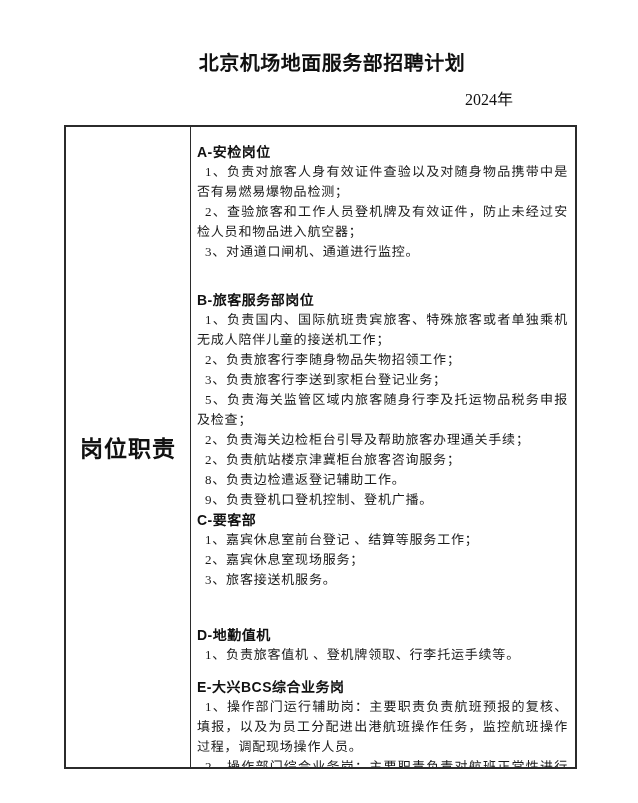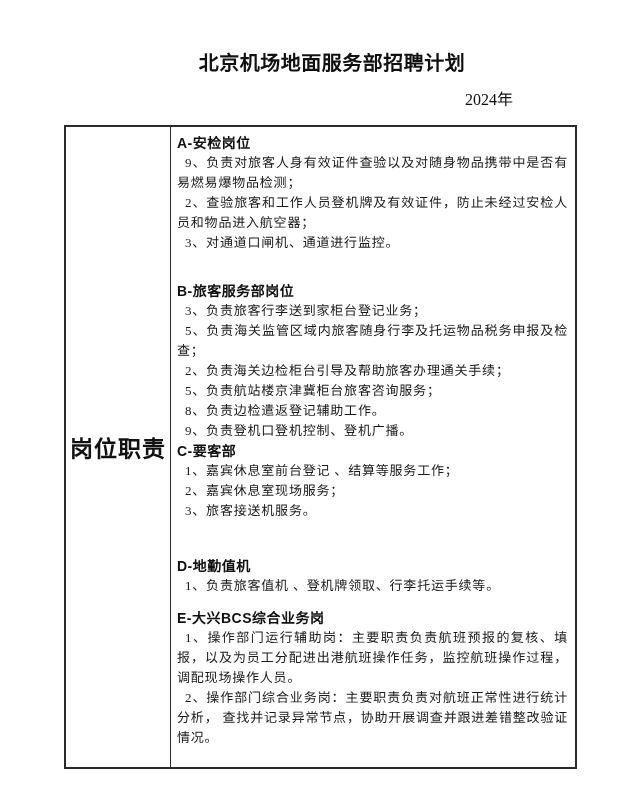--- a/index.html
+++ b/index.html
@@ -41,40 +41,40 @@
     left: 64px;
     top: 125px;
     width: 513px;
     height: 644px;
     box-sizing: border-box;
     border: 2px solid #2b2b2b;
     display: flex;
     background: #fff;
   }
   .row-header {
-    width: 105px;
+    width: 125px;
     box-sizing: border-box;
     border-right: 1px solid #2b2b2b;
     display: flex;
     align-items: center;
     justify-content: center;
     flex: none;
   }
   .row-header span {
     font-family: "Liberation Sans", sans-serif;
     font-weight: bold;
     font-size: 23px;
     letter-spacing: 1px;
     color: #111;
     white-space: nowrap;
   }
   .content-cell {
     flex: 1;
     box-sizing: border-box;
-    padding: 6px 7px 0 6px;
+    padding: 15px 7px 0 6px;
     overflow: hidden;
   }
   .duty-section { margin: 0; }
   .sec-head {
     margin: 0;
     font-family: "Liberation Sans", sans-serif;
     font-weight: bold;
     font-size: 14px;
     line-height: 20px;
     letter-spacing: 0.5px;
@@ -106,31 +106,33 @@
 <div class="duty-table">
 
   <div class="row-header">
     <span>岗位职责</span>
   </div>
 
   <div class="content-cell">
 
     <section class="duty-section">
       <h2 class="sec-head">A-安检岗位</h2>
-      <p class="item">9、负责对旅客人身有效证件查验以及对随身物品携带中是否有易燃易爆物品检测；</p>
+      <p class="item">1、负责对旅客人身有效证件查验以及对随身物品携带中是否有易燃易爆物品检测；</p>
       <p class="item">2、查验旅客和工作人员登机牌及有效证件，防止未经过安检人员和物品进入航空器；</p>
       <p class="item">3、对通道口闸机、通道进行监控。</p>
     </section>
 
     <section class="duty-section gap-b">
       <h2 class="sec-head">B-旅客服务部岗位</h2>
+      <p class="item">1、负责国内、国际航班贵宾旅客、特殊旅客或者单独乘机无成人陪伴儿童的接送机工作；</p>
+      <p class="item">2、负责旅客行李随身物品失物招领工作；</p>
       <p class="item">3、负责旅客行李送到家柜台登记业务；</p>
       <p class="item">5、负责海关监管区域内旅客随身行李及托运物品税务申报及检查；</p>
       <p class="item">2、负责海关边检柜台引导及帮助旅客办理通关手续；</p>
-      <p class="item">5、负责航站楼京津冀柜台旅客咨询服务；</p>
+      <p class="item">2、负责航站楼京津冀柜台旅客咨询服务；</p>
       <p class="item">8、负责边检遣返登记辅助工作。</p>
       <p class="item">9、负责登机口登机控制、登机广播。</p>
     </section>
 
     <section class="duty-section gap-c">
       <h2 class="sec-head">C-要客部</h2>
       <p class="item">1、嘉宾休息室前台登记 、结算等服务工作；</p>
       <p class="item">2、嘉宾休息室现场服务；</p>
       <p class="item">3、旅客接送机服务。</p>
     </section>

